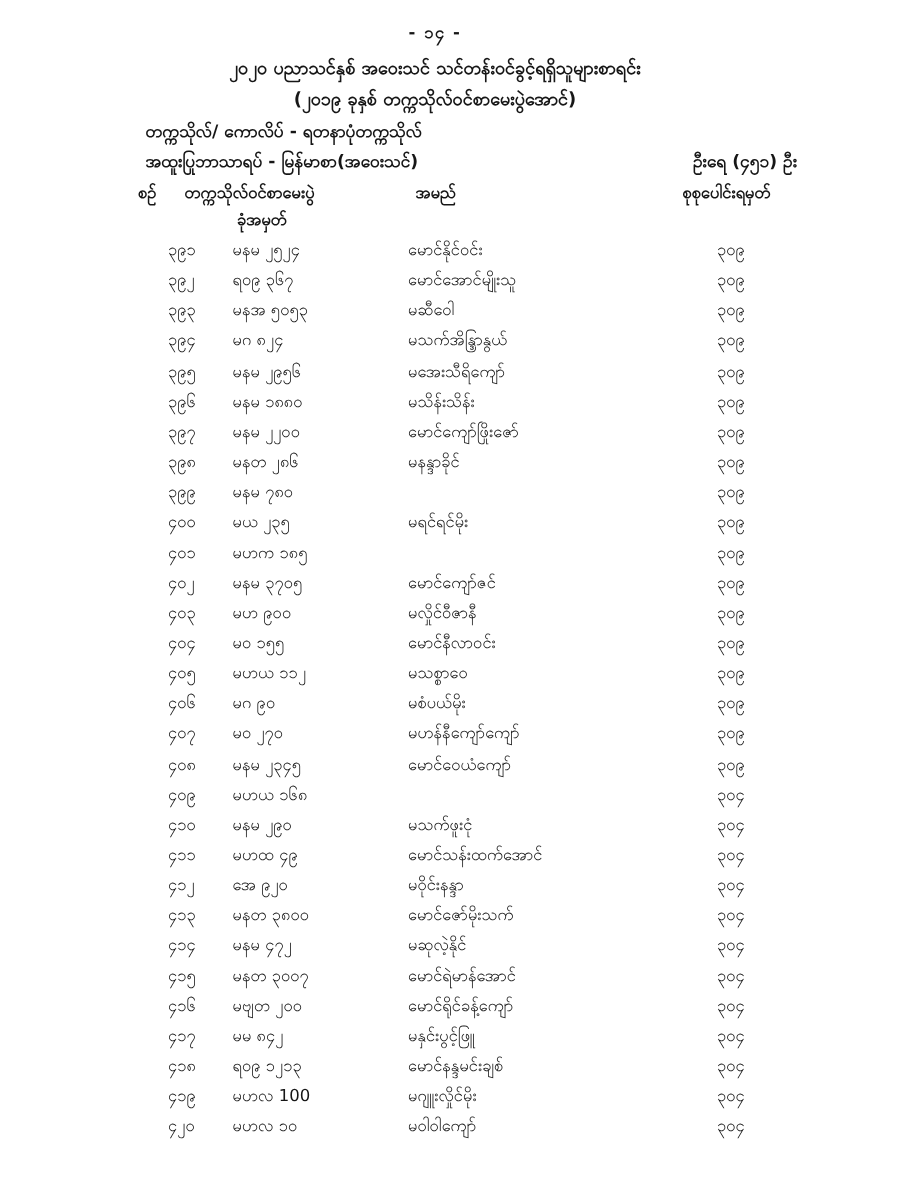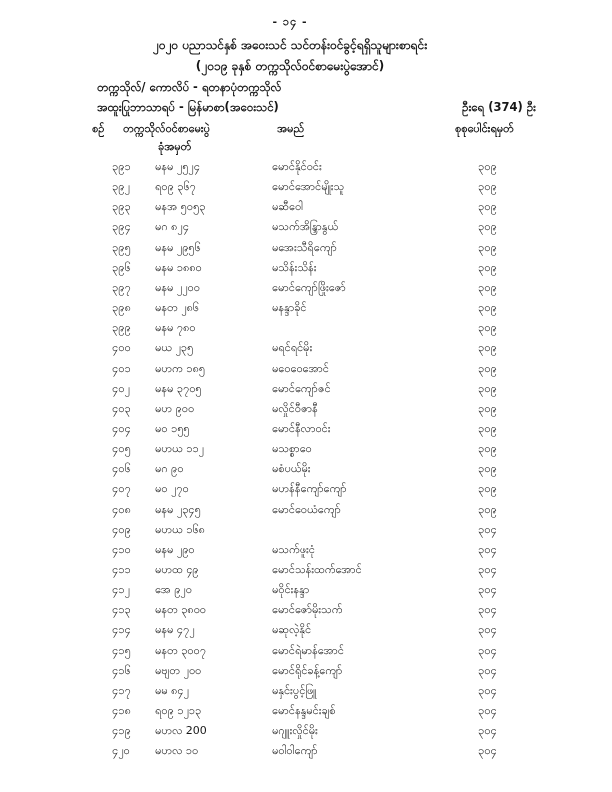--- a/index.html
+++ b/index.html
@@ -73,21 +73,21 @@
 </head>
 <body>
 
 <div id="page-number" class="abs center bold">- ၁၄ -</div>
 
 <div id="doc-title" class="abs center bold">၂၀၂၀ ပညာသင်နှစ် အဝေးသင် သင်တန်းဝင်ခွင့်ရရှိသူများစာရင်း</div>
 <div id="doc-subtitle" class="abs center bold">(၂၀၁၉ ခုနှစ် တက္ကသိုလ်ဝင်စာမေးပွဲအောင်)</div>
 
 <div id="university-line" class="abs bold">တက္ကသိုလ်/ ကောလိပ် - ရတနာပုံတက္ကသိုလ်</div>
 <div id="subject-line" class="abs bold">အထူးပြုဘာသာရပ် - မြန်မာစာ(အဝေးသင်)</div>
-<div id="count-label" class="abs bold">ဦးရေ (374) ဦး</div>
+<div id="count-label" class="abs bold">ဦးရေ (၄၅၁) ဦး</div>
 
 <div id="table-header" class="bold">
   <span id="th-serial">စဉ်</span>
   <span id="th-roll-1">တက္ကသိုလ်ဝင်စာမေးပွဲ</span>
   <span id="th-roll-2">ခုံအမှတ်</span>
   <span id="th-name">အမည်</span>
   <span id="th-marks">စုစုပေါင်းရမှတ်</span>
 </div>
 
 <div id="rows">
@@ -146,21 +146,20 @@
     </div>
     <div class="table-row" style="top: 181.35px;">
       <span class="col-serial">၄၀၀</span>
       <span class="col-roll">မယ ၂၃၅</span>
       <span class="col-name">မရင်ရင်မိုး</span>
       <span class="col-marks">၃၀၉</span>
     </div>
     <div class="table-row" style="top: 201.5px;">
       <span class="col-serial">၄၀၁</span>
       <span class="col-roll">မဟက ၁၈၅</span>
-      <span class="col-name">မဝေဝေအောင်</span>
       <span class="col-marks">၃၀၉</span>
     </div>
     <div class="table-row" style="top: 221.65px;">
       <span class="col-serial">၄၀၂</span>
       <span class="col-roll">မနမ ၃၇၀၅</span>
       <span class="col-name">မောင်ကျော်ဇင်</span>
       <span class="col-marks">၃၀၉</span>
     </div>
     <div class="table-row" style="top: 241.8px;">
       <span class="col-serial">၄၀၃</span>
@@ -252,21 +251,21 @@
       <span class="col-marks">၃၀၄</span>
     </div>
     <div class="table-row" style="top: 544.05px;">
       <span class="col-serial">၄၁၈</span>
       <span class="col-roll">ရ၀၉ ၁၂၁၃</span>
       <span class="col-name">မောင်နန္ဒမင်းချစ်</span>
       <span class="col-marks">၃၀၄</span>
     </div>
     <div class="table-row" style="top: 564.2px;">
       <span class="col-serial">၄၁၉</span>
-      <span class="col-roll">မဟလ 200</span>
+      <span class="col-roll">မဟလ 100</span>
       <span class="col-name">မဂျူးလှိုင်မိုး</span>
       <span class="col-marks">၃၀၄</span>
     </div>
     <div class="table-row" style="top: 584.35px;">
       <span class="col-serial">၄၂၀</span>
       <span class="col-roll">မဟလ ၁၀</span>
       <span class="col-name">မဝါဝါကျော်</span>
       <span class="col-marks">၃၀၄</span>
     </div>
   </div>

